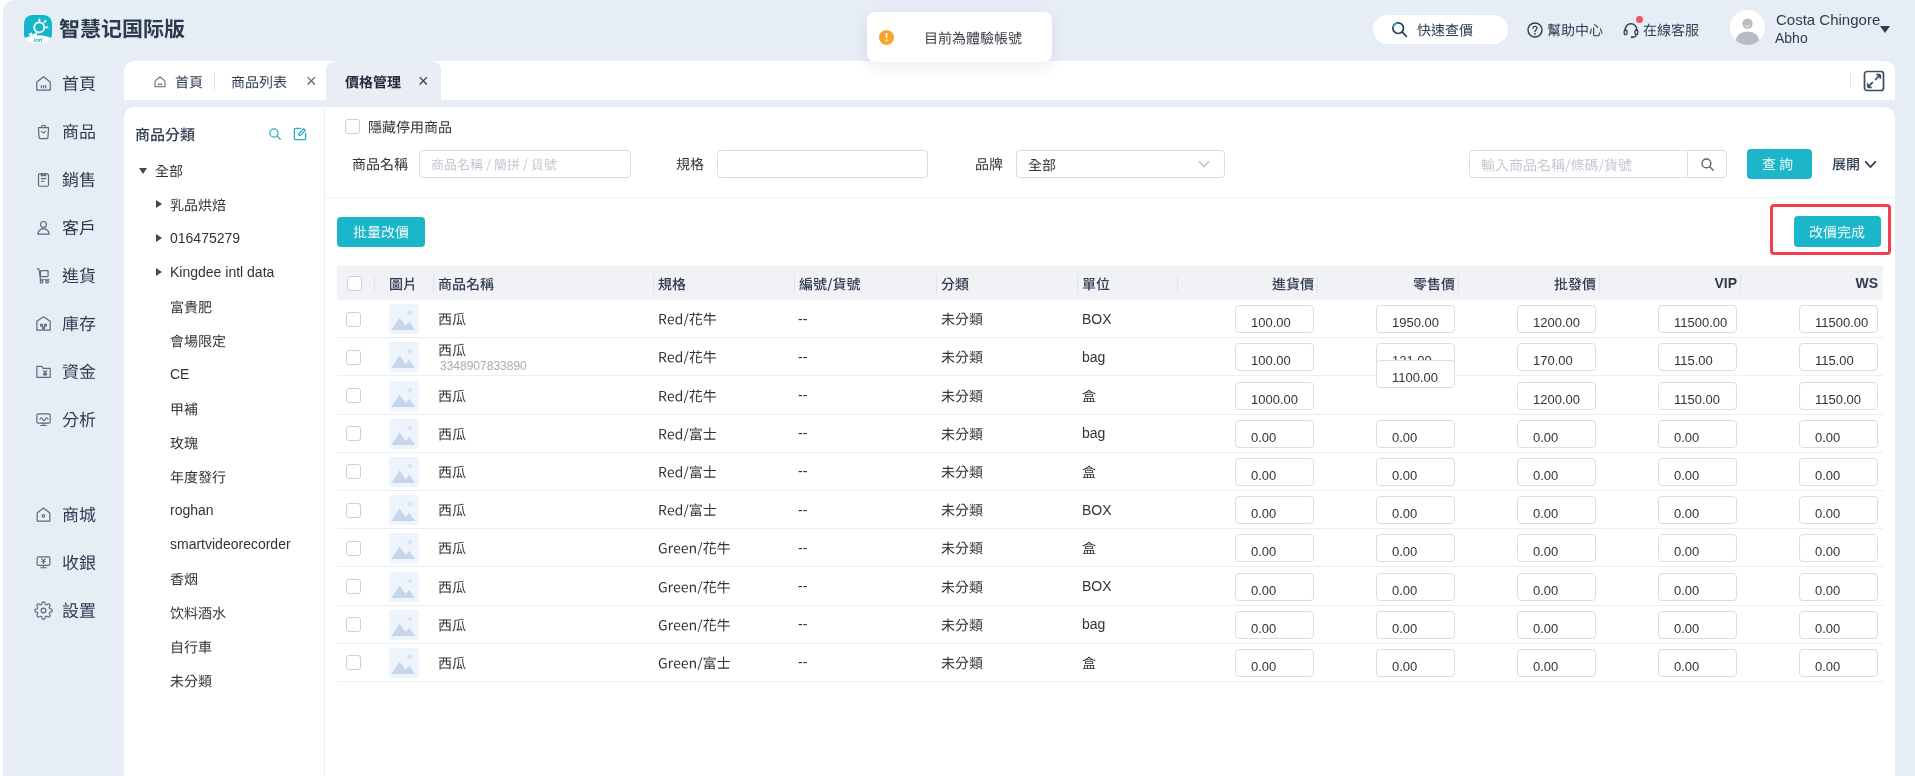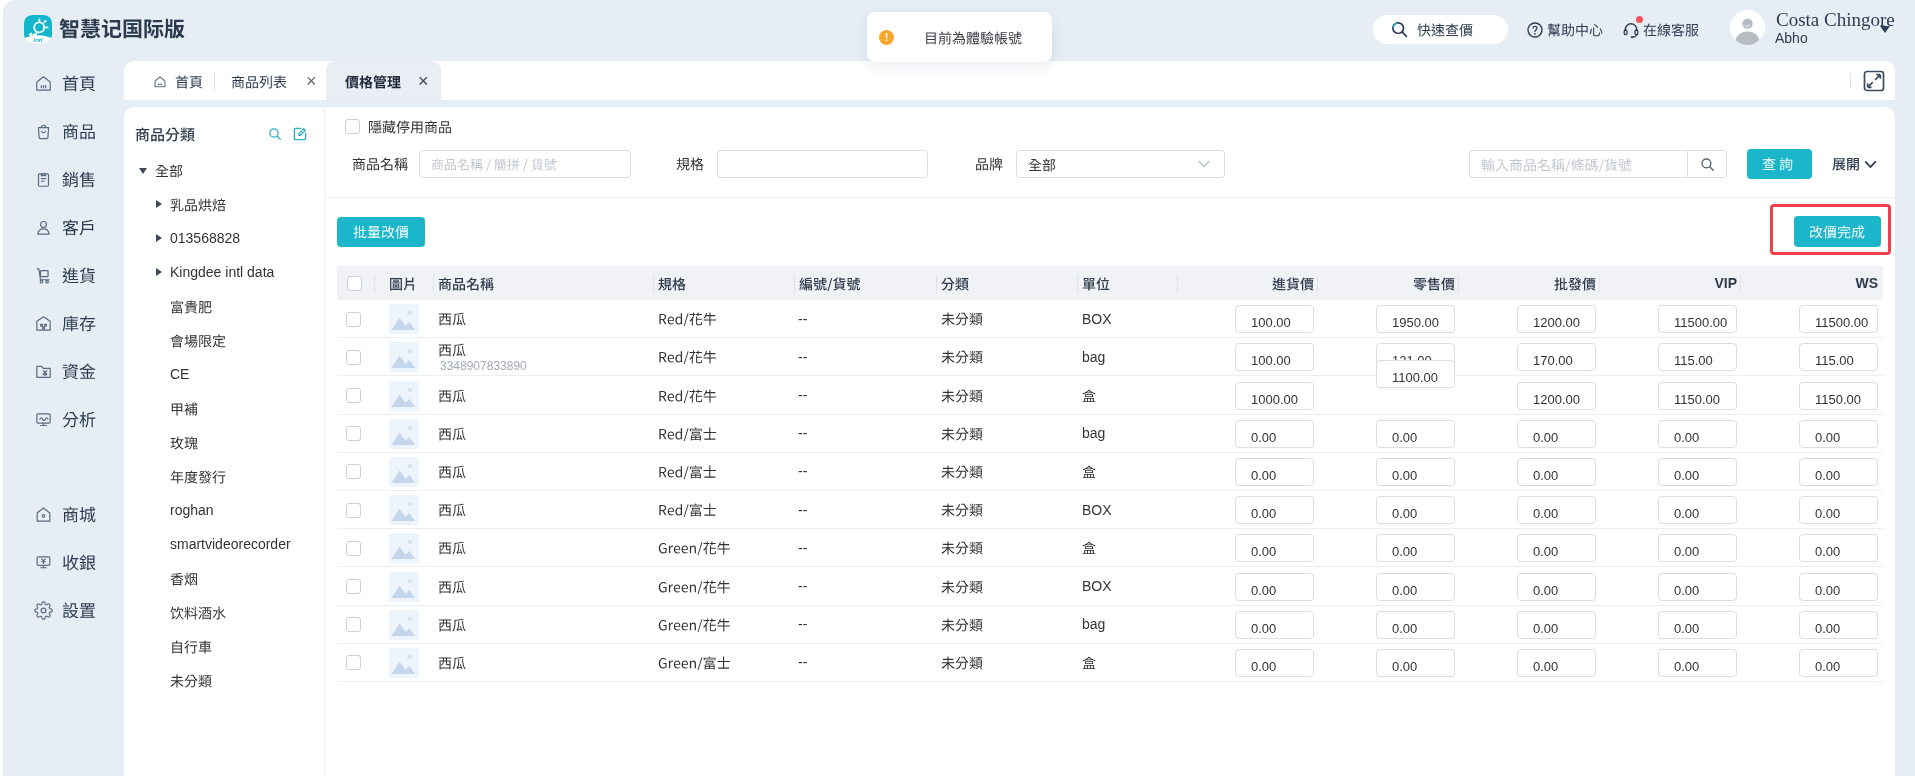--- a/index.html
+++ b/index.html
@@ -538,21 +538,21 @@
           </clipPath>
         </defs>
 <circle cx="17.5" cy="17.5" r="17.5" fill="#fff"></circle>
 <g clip-path="url(#ac)" fill="#b8bdc4">
 <circle cx="17.5" cy="13.6" r="5.2"></circle>
 <path d="M5.5 31c.8-6.2 5.8-9.6 12-9.6s11.2 3.4 12 9.6v6h-24Z"></path>
 </g>
 <path d="M15.6 15.2c.5 1 1.4 1.6 2 1.6s1.5-.6 2-1.6" stroke="#fff" stroke-width="1" fill="none" stroke-linecap="round"></path>
 </svg>
     </div>
-    <div class="p" style="left:1776.0px;top:11.5px;font-size:19px;line-height:15px;color:#2e3c50;font-family:Liberation Serif, serif;">Costa Chingore</div>
+    <div class="p" style="left:1776.0px;top:11.5px;font-size:15px;line-height:15px;color:#2e3c50;">Costa Chingore</div>
     <div class="p" style="left:1775.0px;top:30.5px;font-size:14px;line-height:14px;color:#2e3c50;">Abho</div>
     <div class="p" style="left:1879.5px;top:25.5px;width:0;height:0;border-left:5.5px solid transparent;border-right:5.5px solid transparent;border-top:7px solid #2f3e52"></div>
     <div class="p" style="left:34px;top:74.0px">
       <svg width="19" height="19" viewBox="0 0 24 24" fill="none" stroke="#5b6a7f" stroke-width="1.5" stroke-linejoin="round" stroke-linecap="round">
         <path d="M3.5 10.2 12 3.4l8.5 6.8v10.1H3.5Z"></path>
         <path d="M9.3 14.5v3M12 14.5v3M14.7 14.5v3"></path>
       </svg>
     </div>
     <div class="p" style="left:62.0px;top:75.0px">
       <svg width="34.0" height="17" viewBox="0 -880 2000 1000" fill="#2e3c50">
@@ -731,21 +731,21 @@
       </svg>
     </div>
     <div class="p" style="left:156px;top:200.0px;width:0;height:0;border-top:4.5px solid transparent;border-bottom:4.5px solid transparent;border-left:6px solid #3f4857"></div>
     <div class="p" style="left:156px;top:234.0px;width:0;height:0;border-top:4.5px solid transparent;border-bottom:4.5px solid transparent;border-left:6px solid #3f4857"></div>
     <div class="p" style="left:156px;top:268.0px;width:0;height:0;border-top:4.5px solid transparent;border-bottom:4.5px solid transparent;border-left:6px solid #3f4857"></div>
     <div class="p" style="left:170.0px;top:197.5px">
       <svg width="56.0" height="14" viewBox="0 -880 4000 1000" fill="#333">
         <use href="#s_rupin"></use>
       </svg>
     </div>
-    <div class="p" style="left:170.0px;top:231.0px;font-size:14px;line-height:14px;color:#333;">013568828</div>
+    <div class="p" style="left:170.0px;top:231.0px;font-size:14px;line-height:14px;color:#333;">016475279</div>
     <div class="p" style="left:170.0px;top:265.0px;font-size:14px;line-height:14px;color:#333;">Kingdee intl data</div>
     <div class="p" style="left:170.0px;top:299.5px">
       <svg width="42.0" height="14" viewBox="0 -880 3000 1000" fill="#333">
         <use href="#s_fugui"></use>
       </svg>
     </div>
     <div class="p" style="left:170.0px;top:333.5px">
       <svg width="56.0" height="14" viewBox="0 -880 4000 1000" fill="#333">
         <use href="#s_huichang"></use>
       </svg>

